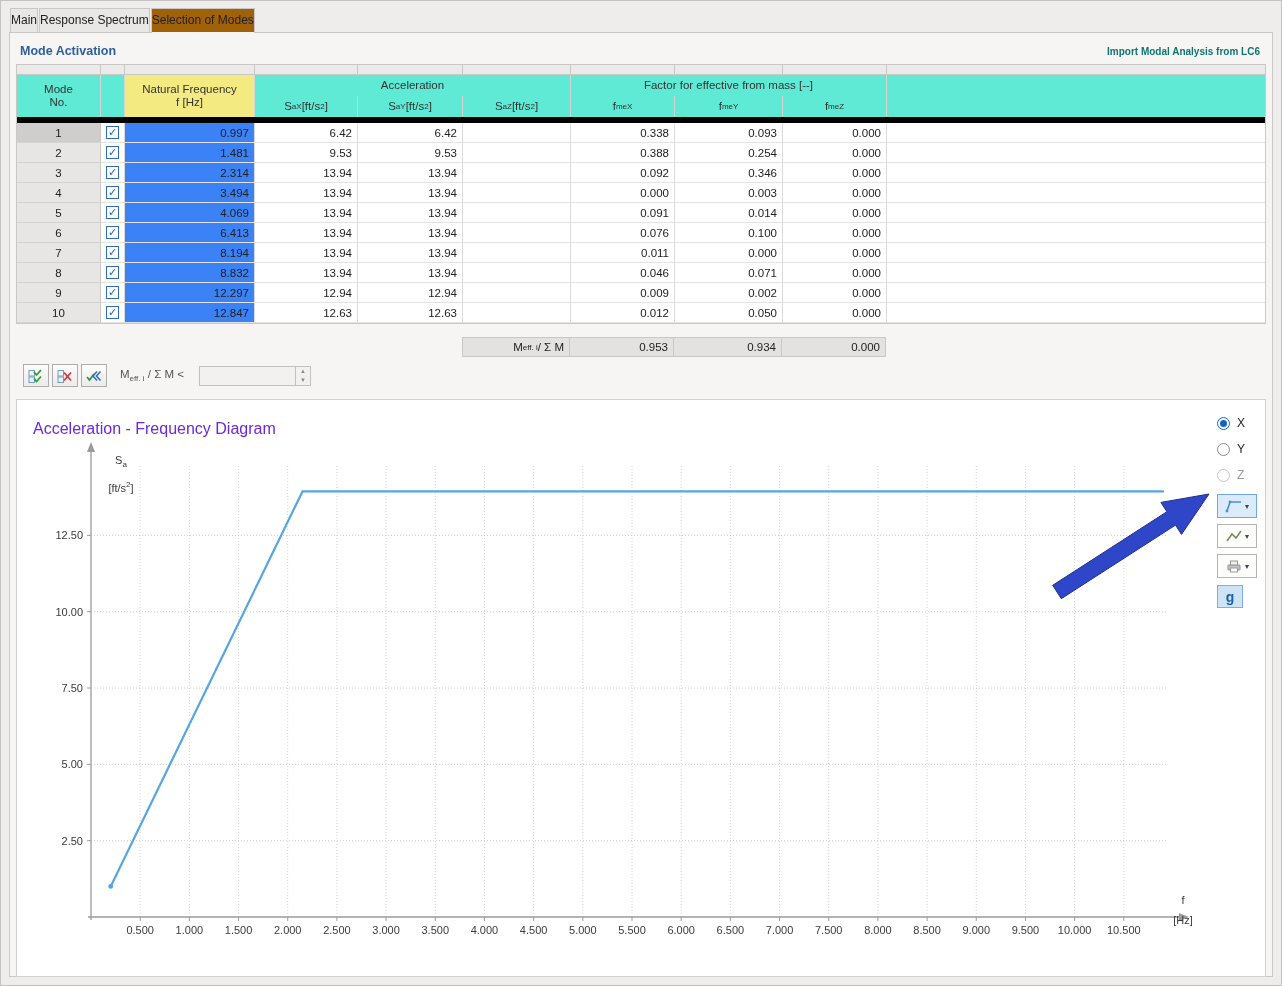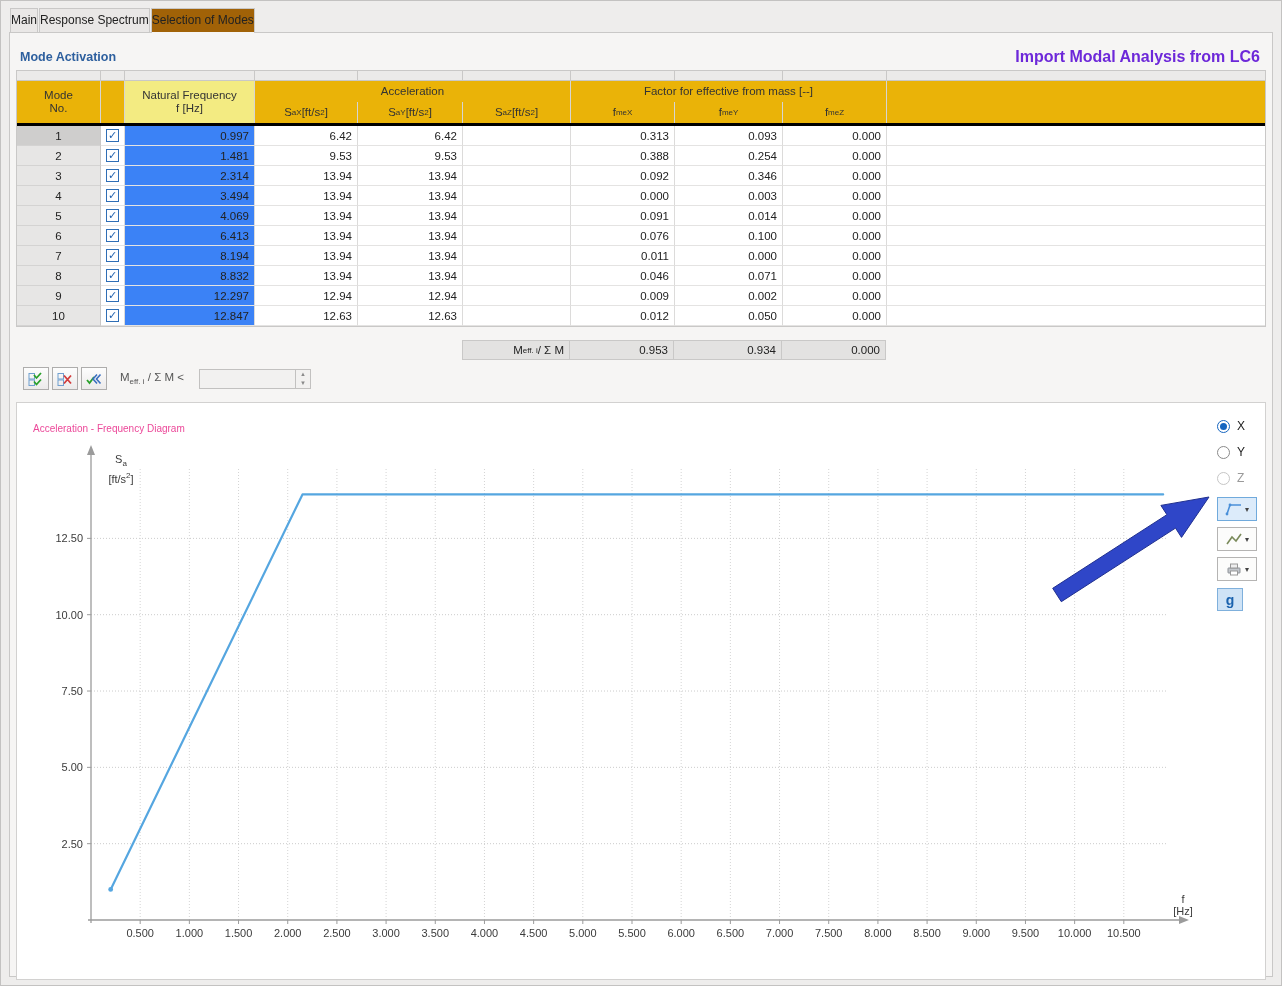--- a/index.html
+++ b/index.html
@@ -10,29 +10,29 @@
 
   .window { width: 1282px; height: 986px; border: 1px solid #c3c2c1; position: relative; overflow: hidden; background: #eeedec; }
 
   
   .tabbar { display: flex; padding: 7px 0 0 9px; height: 31px; position: relative; z-index: 2; }
   .tab { padding: 4px 0 5px; border: 1px solid #c9c8c7; border-bottom: none; background: #e9e7e6; margin-right: 1px; white-space: nowrap; }
   .tab.active { background: #a16207; position: relative; }
   .tab.active::after { content: ""; position: absolute; left: 0; right: 0; bottom: -2px; height: 2px; background: #f6f5f4; }
 
   
-  .page { position: absolute; left: 8px; right: 8px; top: 31px; bottom: 8px; border: 1px solid #c9c8c7; background: #f6f5f4; padding: 11px 6px; }
+  .page { position: absolute; left: 8px; right: 8px; top: 31px; bottom: 8px; border: 1px solid #c9c8c7; background: #f6f5f4; padding: 5px 6px; }
   .sec { height: 26px; display: flex; align-items: center; justify-content: space-between; padding: 0 6px 0 4px; }
   .sec .ttl { color: #2d5f9e; font-weight: bold; font-size: 12.5px; }
-  .sec .lnk { color: #6d28d9; font-weight: bold; font-size: 16px; cursor: pointer; }
+  .sec .lnk { color: #0f766e; font-weight: bold; font-size: 10px; cursor: pointer; }
 
   
   .grid-cols { display: grid; grid-template-columns: 84px 24px 130px 103px 105px 108px 104px 108px 104px minmax(0,1fr); }
   .table { border: 1px solid #c9c8c7; background: #fff; }
-  .thead { grid-template-rows: 10px 21px 21px; background: #eab308; border-bottom: 3px solid #000000; }
+  .thead { grid-template-rows: 10px 21px 21px; background: #5eead4; border-bottom: 6px solid #000000; }
   .strip { height: 10px; background: #ebeae9; border-right: 1px solid #c9c8c7; border-bottom: 1px solid #c9c8c7; }
   .strip.last { border-right: none; }
   .hcell { border-right: 1px solid #d6d5d4; display: flex; align-items: center; justify-content: center; text-align: center; font-size: 11.5px; color: #333; line-height: 13px; padding: 1px 2px; flex-direction: column; }
   .hcell.row { flex-direction: row; }
   .hcell.last { border-right: none; }
   .hyellow { background: #f3eb82; }
 
   .brow { height: 20px; }
   .bcell { border-right: 1px solid #dcdbda; border-bottom: 1px solid #e4e3e2; display: flex; align-items: center; background: #fff; font-size: 11.5px; }
   .bcell.num { justify-content: flex-end; padding-right: 5px; }
@@ -54,25 +54,25 @@
   .toolbar { display: flex; align-items: center; margin: 7px 0 0 7px; gap: 3px; height: 23px; }
   .tbtn { width: 26px; height: 23px; border: 1px solid #aeadac; background: linear-gradient(#fdfdfd, #eceaea); display: flex; align-items: center; justify-content: center; padding: 0; }
   .tlabel { color: #555; margin: 0 12px 0 10px; font-size: 11.5px; }
   .spin { width: 112px; height: 20px; border: 1px solid #c2c1c0; background: #f2f1f0; display: flex; }
   .spin-val { flex: 1; padding: 2px 4px; font-size: 11.5px; color: #777; }
   .spin-btns { width: 15px; border-left: 1px solid #c2c1c0; display: flex; flex-direction: column; }
   .spin-btns span { flex: 1; display: flex; align-items: center; justify-content: center; font-size: 6px; color: #8a8a8a; }
 
   
   .chart-panel { position: relative; margin-top: 12px; height: 578px; border: 1px solid #d2d1d0; background: #fff; overflow: hidden; }
-  .chart-title { position: absolute; left: 16px; top: 20px; color: #ec4899; font-size: 10px; z-index: 2; }
+  .chart-title { position: absolute; left: 16px; top: 20px; color: #6d28d9; font-size: 16px; z-index: 2; }
   #chart-svg { position: absolute; left: 0; top: 0; z-index: 1; }
   #chart-svg text { font-family: "Liberation Sans", "DejaVu Sans", sans-serif; font-size: 11px; fill: #3b3b3b; }
   #arrow-svg { position: absolute; left: 0; top: 0; z-index: 2; pointer-events: none; }
-  .axlab { position: absolute; font-size: 11px; color: #3a3a3a; text-align: center; line-height: 12px; z-index: 2; }
+  .axlab { position: absolute; font-size: 11px; color: #3a3a3a; text-align: center; line-height: 20px; z-index: 2; }
   .ylab { left: 82px; top: 50px; width: 44px; }
   .xlab { left: 1148px; top: 490px; width: 36px; }
 
   .controls { position: absolute; right: 8px; top: 10px; display: flex; flex-direction: column; align-items: flex-start; z-index: 3; }
   .radio { display: flex; gap: 7px; align-items: center; font-size: 12px; height: 26px; cursor: default; }
   .rdot { width: 13px; height: 13px; border-radius: 50%; border: 1px solid #8a8a8a; background: #fff; }
   .rdot.selected { border-color: #1565c0; }
   .rdot.selected::after { content: ""; display: block; width: 7px; height: 7px; margin: 2px; border-radius: 50%; background: #1565c0; }
   .rdot.disabled { border-color: #c6c6c6; }
   .radio.dis { color: #9a9a9a; }
@@ -162,21 +162,21 @@
       <div id="table-body">
           <div class="grid-cols brow">
             <div class="bcell c-no current">1</div>
             <div class="bcell c-chk">
               <span class="cb checked"></span>
             </div>
             <div class="bcell num ycell">0.997</div>
             <div class="bcell num">6.42</div>
             <div class="bcell num">6.42</div>
             <div class="bcell num"></div>
-            <div class="bcell num">0.313</div>
+            <div class="bcell num">0.338</div>
             <div class="bcell num">0.093</div>
             <div class="bcell num">0.000</div>
             <div class="bcell fill"></div>
           </div>
           <div class="grid-cols brow">
             <div class="bcell c-no">2</div>
             <div class="bcell c-chk">
               <span class="cb checked"></span>
             </div>
             <div class="bcell num ycell">1.481</div>

